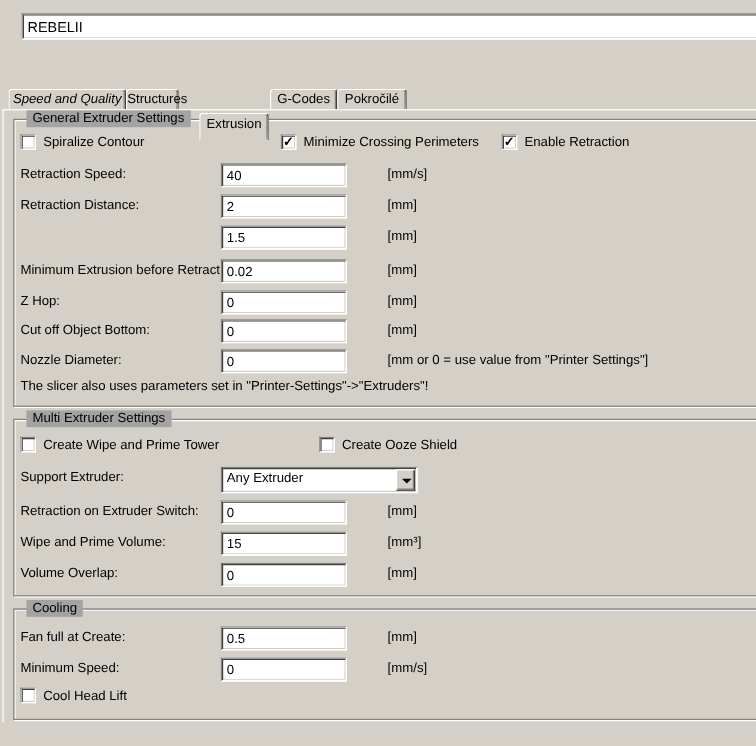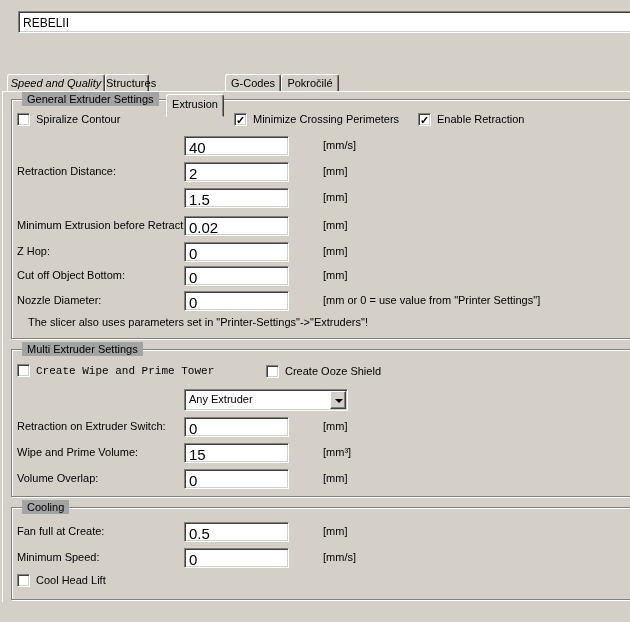--- a/index.html
+++ b/index.html
@@ -16,21 +16,21 @@
 
   
   .sunken {
     background:#fff;
     border:1px solid;
     border-color:#808080 #fff #fff #808080;
     box-shadow: inset 1px 1px 0 #404040, inset -1px -1px 0 #d4d0c8;
   }
   input.textfield {
     font-family:"Liberation Sans", sans-serif;
-    font-size:15px;
+    font-size:11px;
     color:#000;
     padding:2px 1px 0 4px;
     outline:none;
   }
   #profile-name {
     position:absolute; left:18px; top:11px; right:-3px; height:22px;
     font-size:12px;
   }
 
   
@@ -121,20 +121,21 @@
         </span>
         <span class="cbwrap" style="left:174px;padding-left:48px;">
           <span class="cbox sunken">✓</span><span class="cblabel">Minimize Crossing Perimeters</span>
         </span>
         <span class="cbwrap" style="left:394px;margin-left:12px;">
           <span class="cbox sunken">✓</span><span class="cblabel">Enable Retraction</span>
         </span>
       </div>
 
       <div class="row" style="top:36px;">
+        <span class="flabel">Retraction Speed:</span>
         <input class="sunken textfield" value="40" style="">
         <span class="unit">[mm/s]</span>
       </div>
       <div class="row" style="top:62px;">
         <span class="flabel">Retraction Distance:</span>
         <input class="sunken textfield" value="2" style="">
         <span class="unit">[mm]</span>
       </div>
       <div class="row" style="top:88px;">
         <input class="sunken textfield" value="1.5" style="">
@@ -154,36 +155,37 @@
         <span class="flabel">Cut off Object Bottom:</span>
         <input class="sunken textfield" value="0" style="">
         <span class="unit">[mm]</span>
       </div>
       <div class="row" style="top:191px;">
         <span class="flabel">Nozzle Diameter:</span>
         <input class="sunken textfield" value="0" style="">
         <span class="unit">[mm or 0 = use value from "Printer Settings"]</span>
       </div>
 
-      <div class="note" style="top:216px;margin-left:11px;">The slicer also uses parameters set in "Printer-Settings"-&gt;"Extruders"!</div>
+      <div class="note" style="top:216px;">The slicer also uses parameters set in "Printer-Settings"-&gt;"Extruders"!</div>
     </div>
 
     <div class="groupbox" style="left:8px; top:257px; right:-4px; height:148px;">
       <div class="legend">Multi Extruder Settings</div>
 
       <div class="row" style="top:14px;">
-        <span class="cbwrap" style="left:5px;font-family:Liberation Mono, monospace;">
+        <span class="cbwrap" style="left:5px;">
           <span class="cbox sunken"></span><span class="cblabel">Create Wipe and Prime Tower</span>
         </span>
         <span class="cbwrap" style="left:254px;">
           <span class="cbox sunken"></span><span class="cblabel">Create Ooze Shield</span>
         </span>
       </div>
 
       <div class="row" style="top:39px; height:22px;">
+        <span class="flabel">Support Extruder:</span>
         <span class="combo sunken">
           <span class="combo-text">Any Extruder</span>
           <span class="combo-btn">
               <span class="arrow"></span>
             </span>
         </span>
       </div>
 
       <div class="row" style="top:67px;">
         <span class="flabel">Retraction on Extruder Switch:</span>

